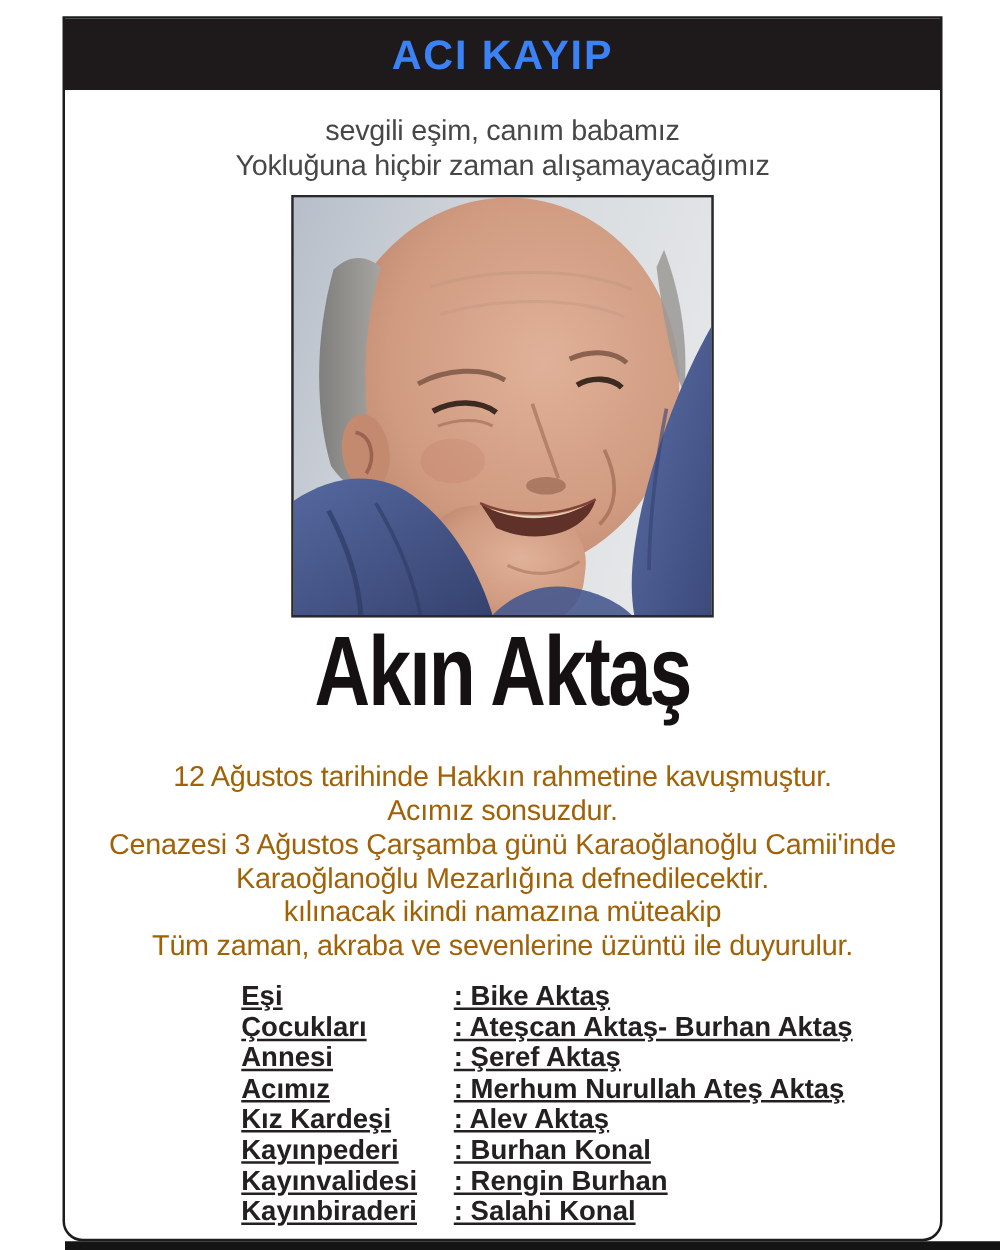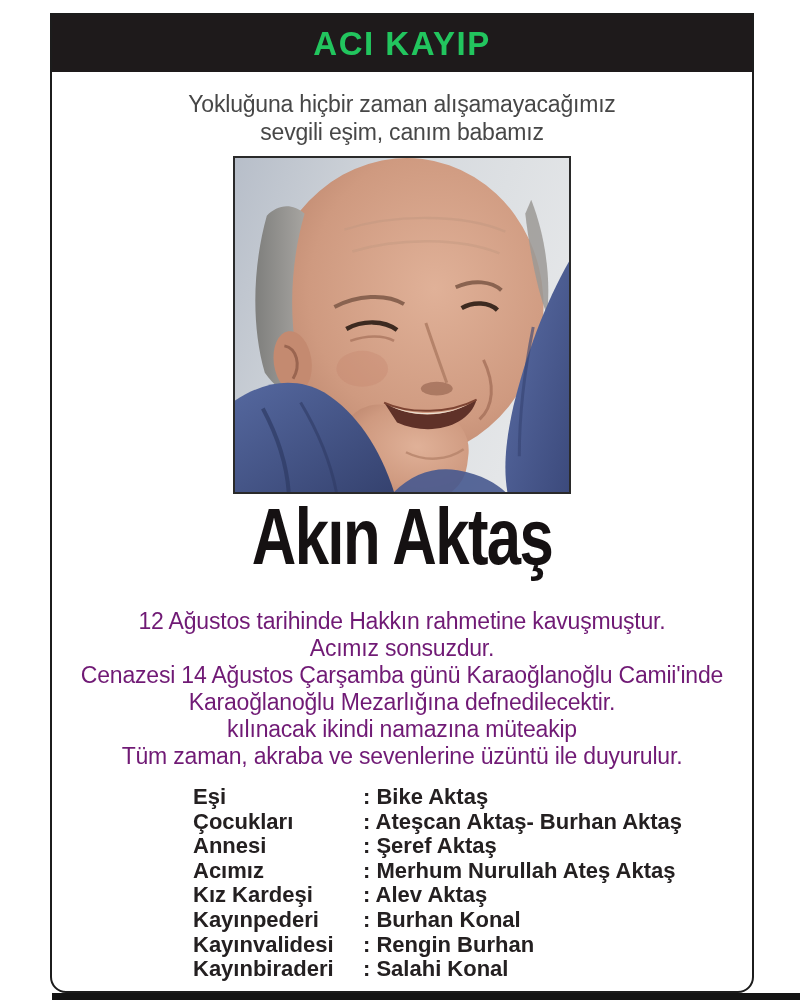--- a/index.html
+++ b/index.html
@@ -6,65 +6,65 @@
   .page {
     position:relative; width:800px; height:1000px; background:#ffffff;
     font-family:"Liberation Sans", sans-serif; overflow:hidden;
   }
   .clipping {
     position:absolute; left:50px; top:13px; width:704px; height:980px;
     box-sizing:border-box; background:#ffffff;
     border:2px solid #1c1c1c; border-radius:0 0 16px 16px; overflow:hidden;
   }
   .header-bar {
-    height:57px; background:#1e1a1b; color:#22c55e;
+    height:57px; background:#1e1a1b; color:#3b82f6;
     display:flex; align-items:center; justify-content:center;
     font-size:33px; font-weight:bold; letter-spacing:1.5px;
   }
   .intro {
     margin-top:18px; text-align:center;
     font-size:23px; line-height:28px; color:#474747; letter-spacing:-0.2px;
   }
   .photo {
     width:338px; height:338px; margin:10px auto 0; box-sizing:border-box;
     border:2px solid #2a2a2a; background:#cdd2d8;
   }
   .photo svg { display:block; width:100%; height:100%; }
   .name {
     margin-top:2px; height:82px; line-height:82px; text-align:center;
     font-size:79px; font-weight:bold; color:#151112; letter-spacing:-2px;
     transform:scaleX(0.78); transform-origin:50% 50%; white-space:nowrap;
   }
   .announcement {
     margin-top:30px; text-align:center;
-    font-size:23px; line-height:27px; color:#701a75; letter-spacing:-0.2px;
+    font-size:23px; line-height:27px; color:#a16207; letter-spacing:-0.2px;
   }
   .family {
     margin:15px 0 0 141px; font-weight:bold; font-size:22px; color:#242021;
   }
-  .frow { display:flex; line-height:24.6px; }
+  .frow { display:flex; line-height:24.6px;text-decoration:underline; }
   .flabel { width:170px; flex:0 0 170px; }
   .fvalue { white-space:nowrap; }
   .bottom-rule {
     position:absolute; left:52px; right:0; bottom:0; height:7px; background:#141414;
   }
 </style>
 </head>
 <body>
 
 <div class="page">
   <div class="clipping">
 
     <div class="header-bar">
       <span>ACI KAYIP</span>
     </div>
 
     <div class="intro">
+      <div>sevgili eşim, canım babamız</div>
       <div>Yokluğuna hiçbir zaman alışamayacağımız</div>
-      <div>sevgili eşim, canım babamız</div>
     </div>
 
     <div class="photo">
       <svg viewBox="0 0 336 336" preserveAspectRatio="none">
         <defs>
           <linearGradient id="bgG" x1="0" y1="0" x2="1" y2="0.35">
             <stop offset="0" stop-color="#b7bec9"></stop>
             <stop offset="0.5" stop-color="#d6dade"></stop>
             <stop offset="1" stop-color="#e4e6e8"></stop>
           </linearGradient>
@@ -134,21 +134,21 @@
 
         <path d="M160,336 C178,318 200,310 224,314 C248,318 264,328 272,336 Z" fill="#47598f" opacity="0.9"></path>
       </svg>
     </div>
 
     <div class="name">Akın Aktaş</div>
 
     <div class="announcement">
       <div>12 Ağustos tarihinde Hakkın rahmetine kavuşmuştur.</div>
       <div>Acımız sonsuzdur.</div>
-      <div>Cenazesi 14 Ağustos Çarşamba günü Karaoğlanoğlu Camii'inde</div>
+      <div>Cenazesi 3 Ağustos Çarşamba günü Karaoğlanoğlu Camii'inde</div>
       <div>Karaoğlanoğlu Mezarlığına defnedilecektir.</div>
       <div>kılınacak ikindi namazına müteakip</div>
       <div>Tüm zaman, akraba ve sevenlerine üzüntü ile duyurulur.</div>
     </div>
 
     <div class="family">
       <div class="frow">
         <span class="flabel">Eşi</span>
         <span class="fvalue">: Bike Aktaş</span>
       </div>

